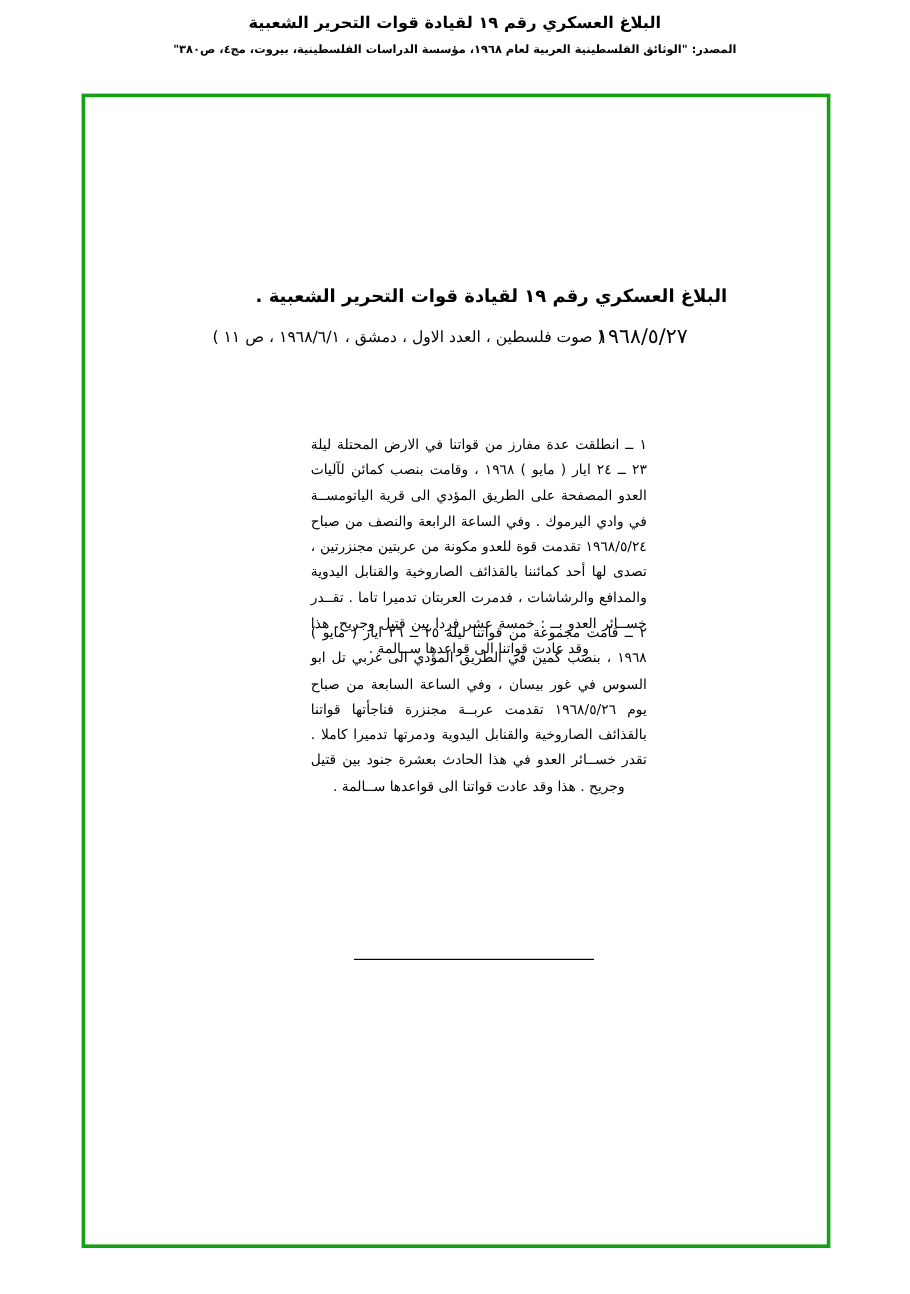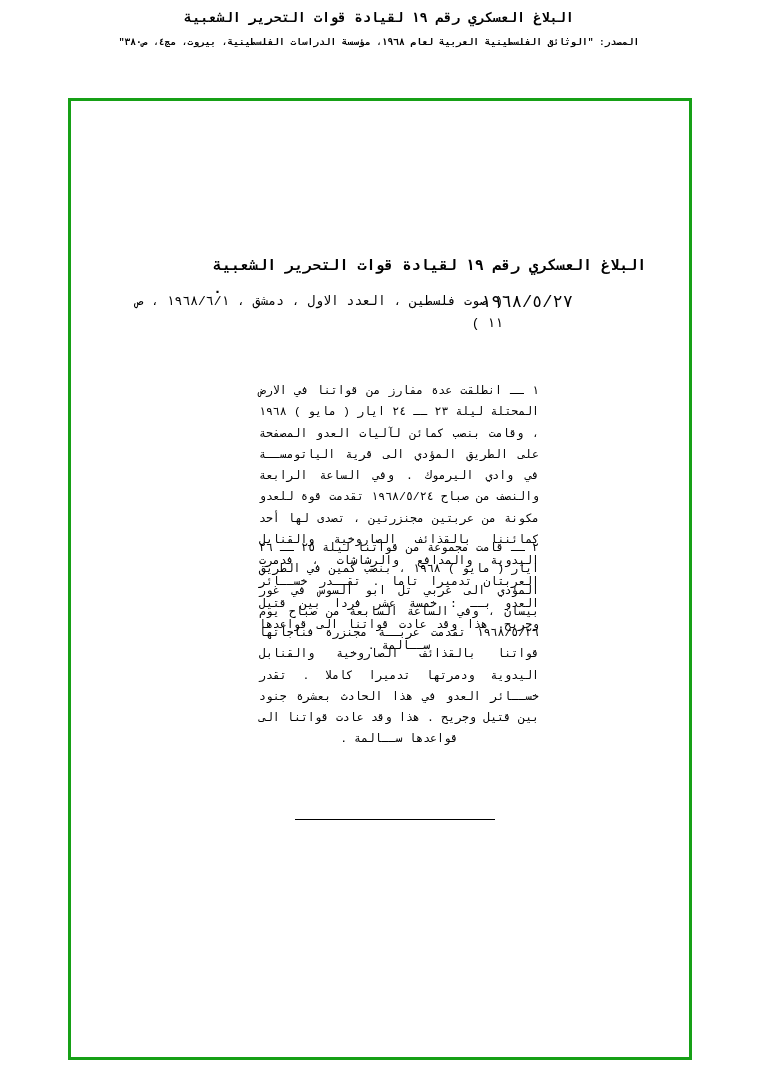--- a/index.html
+++ b/index.html
@@ -13,21 +13,20 @@
     font-family: "DejaVu Sans", sans-serif;
     color: #000000;
     position: relative;
     overflow: hidden;
   }
   .page {
     width: 758px;
     height: 786px;
     position: relative;
     box-sizing: border-box;
-    font-family: Liberation Mono, monospace;
   }
   .doc-header {
     text-align: center;
     padding-top: 10px;
   }
   .doc-title {
     font-size: 13.5px;
     font-weight: bold;
     letter-spacing: 0px;
     line-height: 1.4;
@@ -41,21 +40,20 @@
   }
   .frame {
     position: absolute;
     left: 68px;
     top: 78px;
     width: 624px;
     height: 962px;
     border: 3px solid #16a016;
     box-sizing: border-box;
     background: #ffffff;
-    margin-top: 20px;
   }
   .content {
     position: absolute;
     left: 0;
     top: 0;
     width: 624px;
     height: 962px;
     box-sizing: border-box;
     padding: 0;
   }

